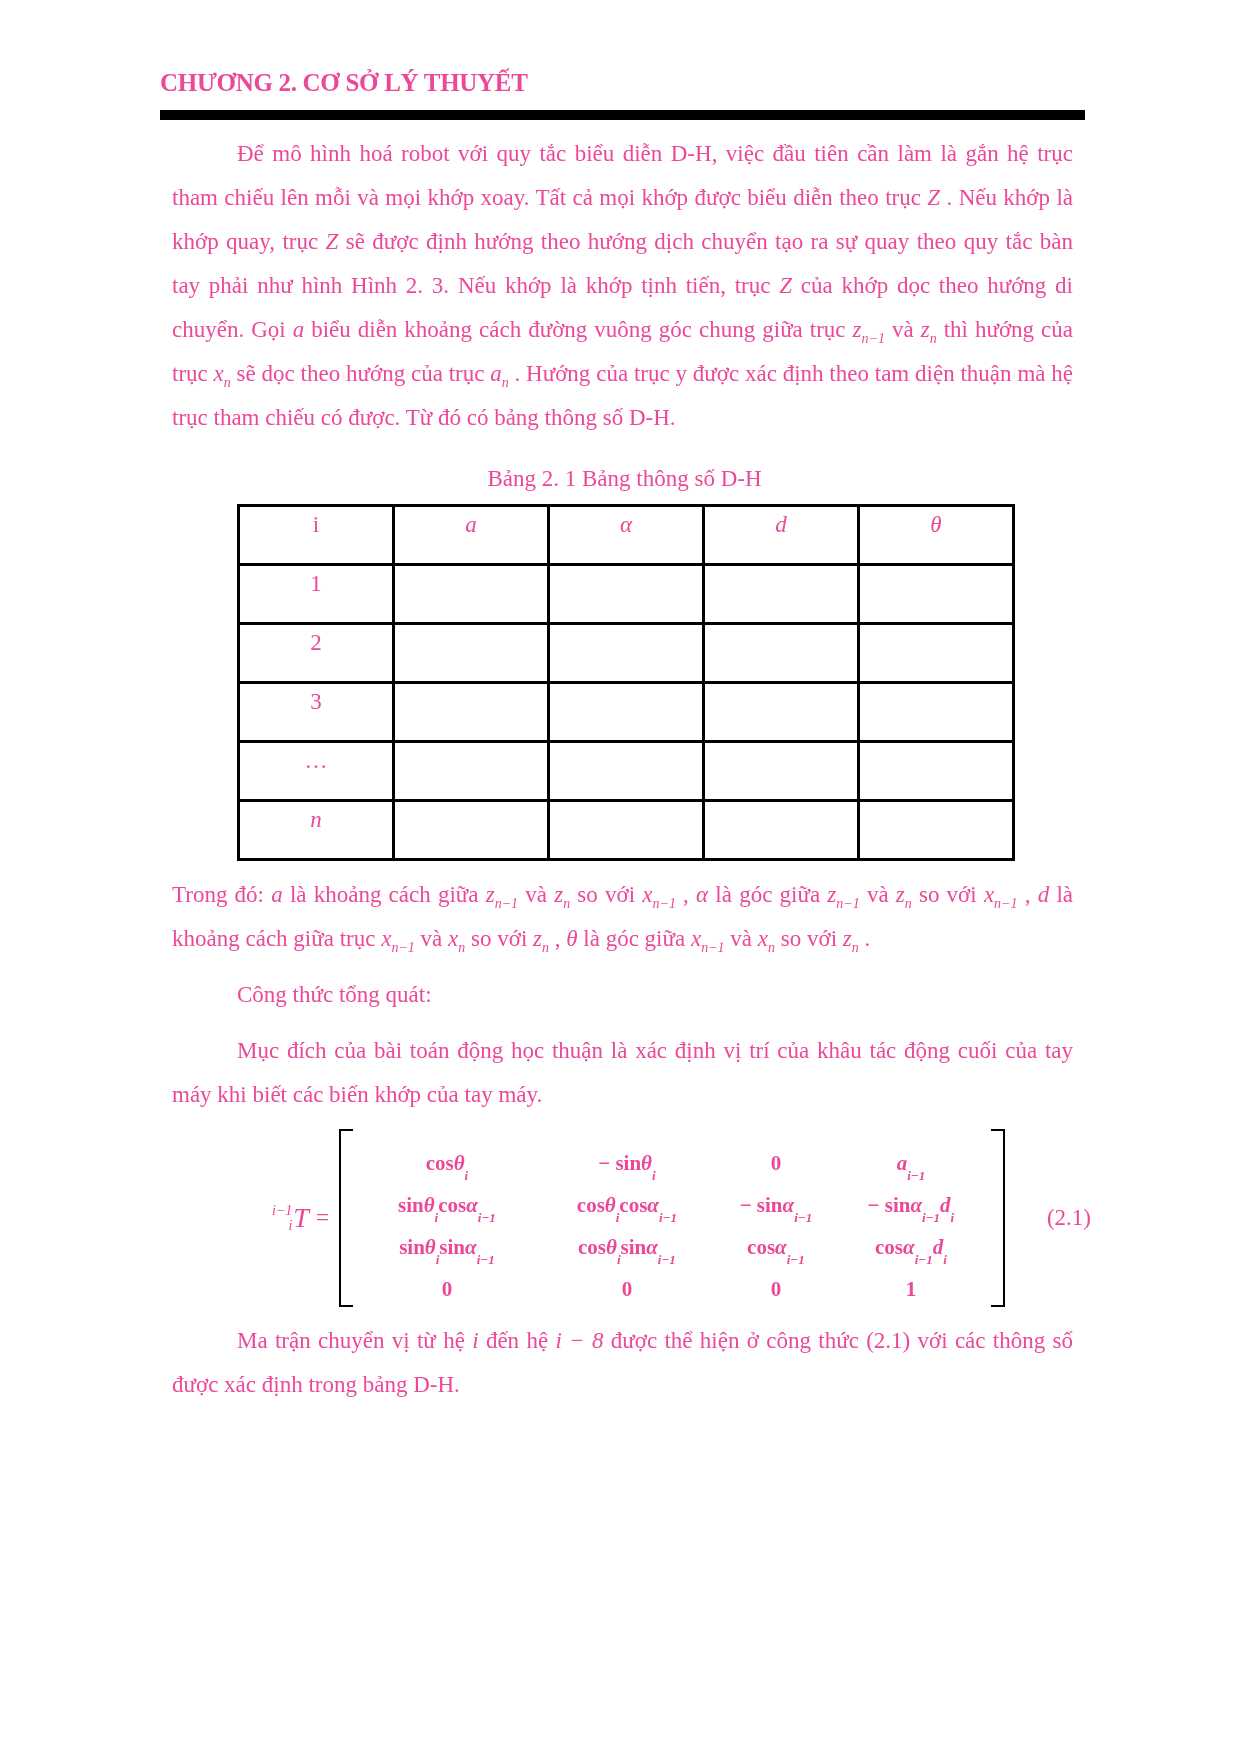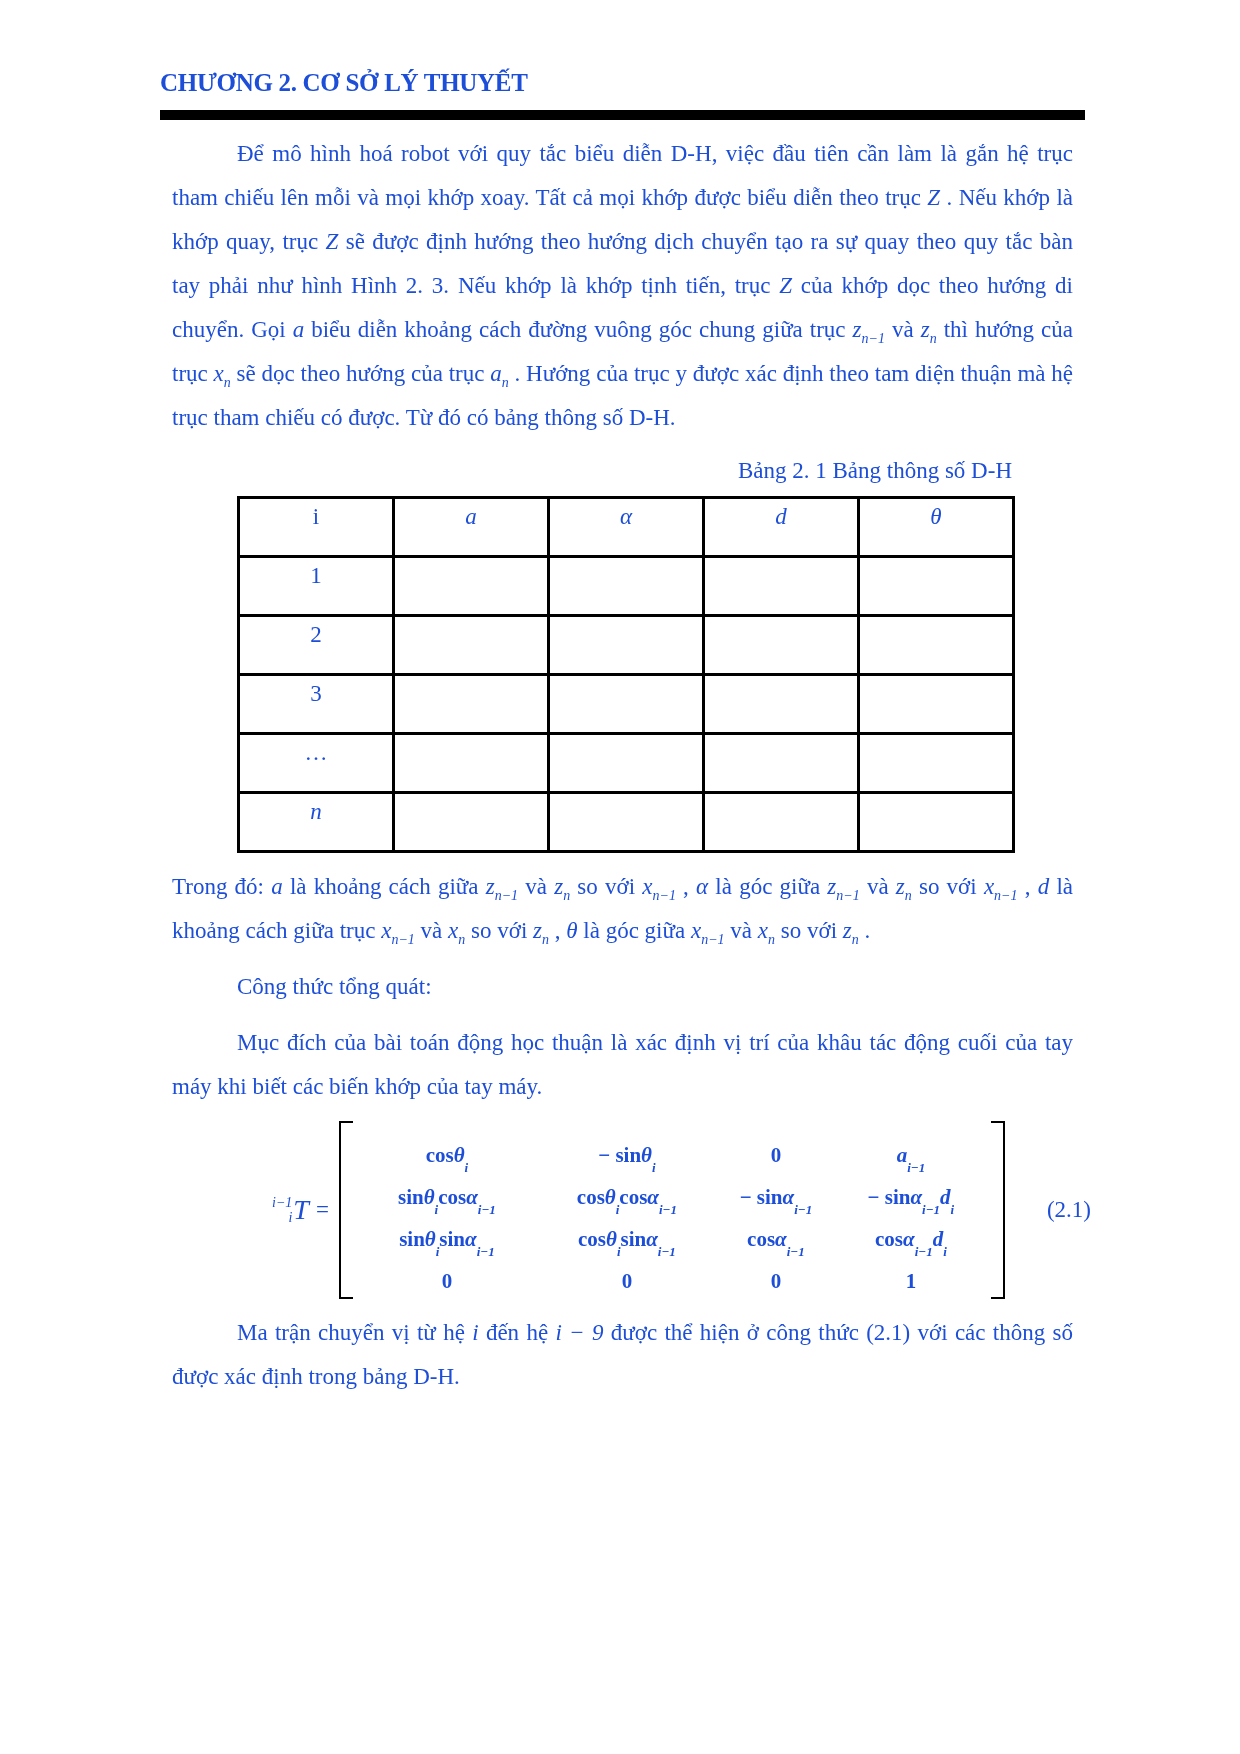--- a/index.html
+++ b/index.html
@@ -1,32 +1,32 @@
 <!DOCTYPE html>
 <html lang="vi"><head>
 <meta charset="utf-8">
 <style>
   html,body{margin:0;padding:0;background:#888;}
   .page{
     position:relative;width:1240px;height:1754px;background:#ffffff;
-    font-family:"Liberation Serif","DejaVu Serif",serif;color:#1d4ed8;
+    font-family:"Liberation Serif","DejaVu Serif",serif;color:#ec4899;
     overflow:hidden;margin:0 auto;
   }
   .content{padding:68px 155px 0 160px;}
   .chapter-title{font-weight:bold;font-size:25px;line-height:30px;margin:0;letter-spacing:-0.3px;}
   .header-rule{height:10px;background:#000;margin-top:12px;}
   p.body{font-size:23px;line-height:44px;text-align:justify;margin:12px;}
   .indent{text-indent:65px;}
   .mt16{margin-top:16px;}
   .mt6{margin-top:6px;}
   .mt12{margin-top:12px;}
   .mt8{margin-top:8px;}
   .it{font-style:italic;}
   sub.sb{font-size:14px;line-height:0;font-style:italic;}
-  .caption{font-size:23px;line-height:30px;text-align:right;width:775px;margin:16px 0 0 77px;}
+  .caption{font-size:23px;line-height:30px;text-align:center;width:775px;margin:24px 0 0 77px;}
   table.dh{border-collapse:collapse;margin:10px 0 0 77px;table-layout:fixed;}
   table.dh th,table.dh td{
     border:3px solid #000;width:155px;height:59px;box-sizing:border-box;
     vertical-align:top;text-align:center;font-size:23px;font-weight:normal;padding:5px 0 0 0;
   }
   .legend{line-height:46px;}
   .eq-wrap{display:flex;align-items:stretch;margin-top:10px;position:relative;height:178px;}
   .eq-lhs{display:flex;align-items:center;margin-left:112px;font-size:23px;}
   .presup-stack{display:inline-flex;flex-direction:column;font-size:14px;font-style:italic;line-height:15px;text-align:right;margin-right:1px;}
   .eq-T{font-size:28px;font-style:italic;margin-right:5px;}
@@ -140,18 +140,18 @@
           <div class="mcell">cos <span class="it">α</span><sub class="sb">i−1</sub><span class="it">d</span><sub class="sb">i</sub></div>
           <div class="mcell">0</div>
           <div class="mcell">0</div>
           <div class="mcell">0</div>
           <div class="mcell">1</div>
         </div>
       <div class="bracket right"></div>
       <div class="eq-number">(2.1)</div>
     </div>
 
-    <p class="body indent mt8">Ma trận chuyển vị từ hệ <span class="it">i</span> đến hệ <span class="it">i − 9</span> được thể hiện ở công thức (2.1) với các thông số được xác định trong bảng D-H.</p>
+    <p class="body indent mt8">Ma trận chuyển vị từ hệ <span class="it">i</span> đến hệ <span class="it">i − 8</span> được thể hiện ở công thức (2.1) với các thông số được xác định trong bảng D-H.</p>
 
 
   </div>
 
 </div>
 
 </body></html>

